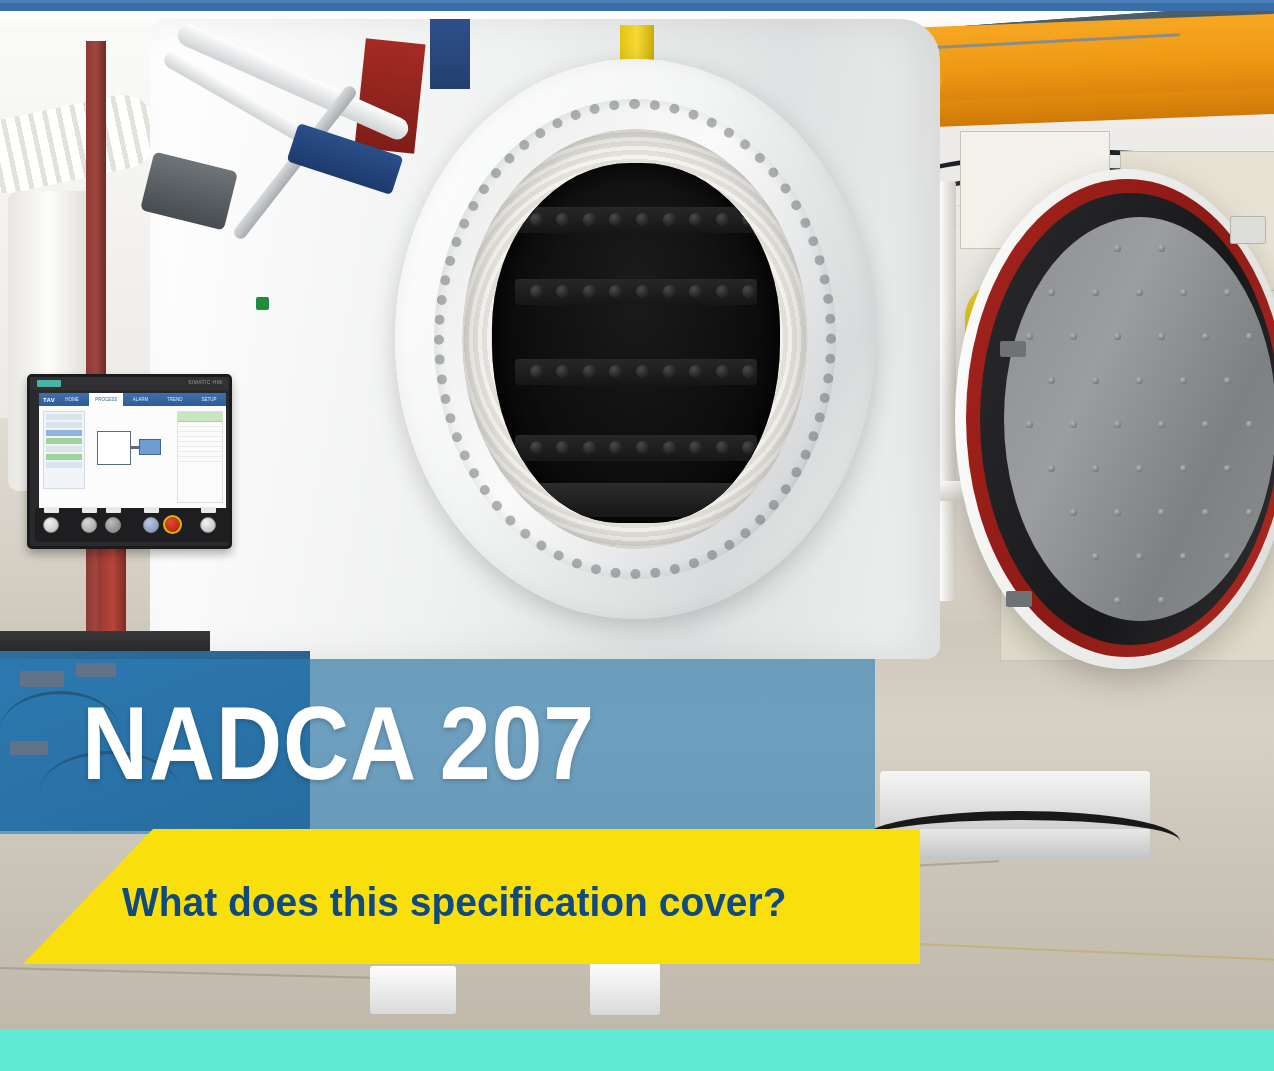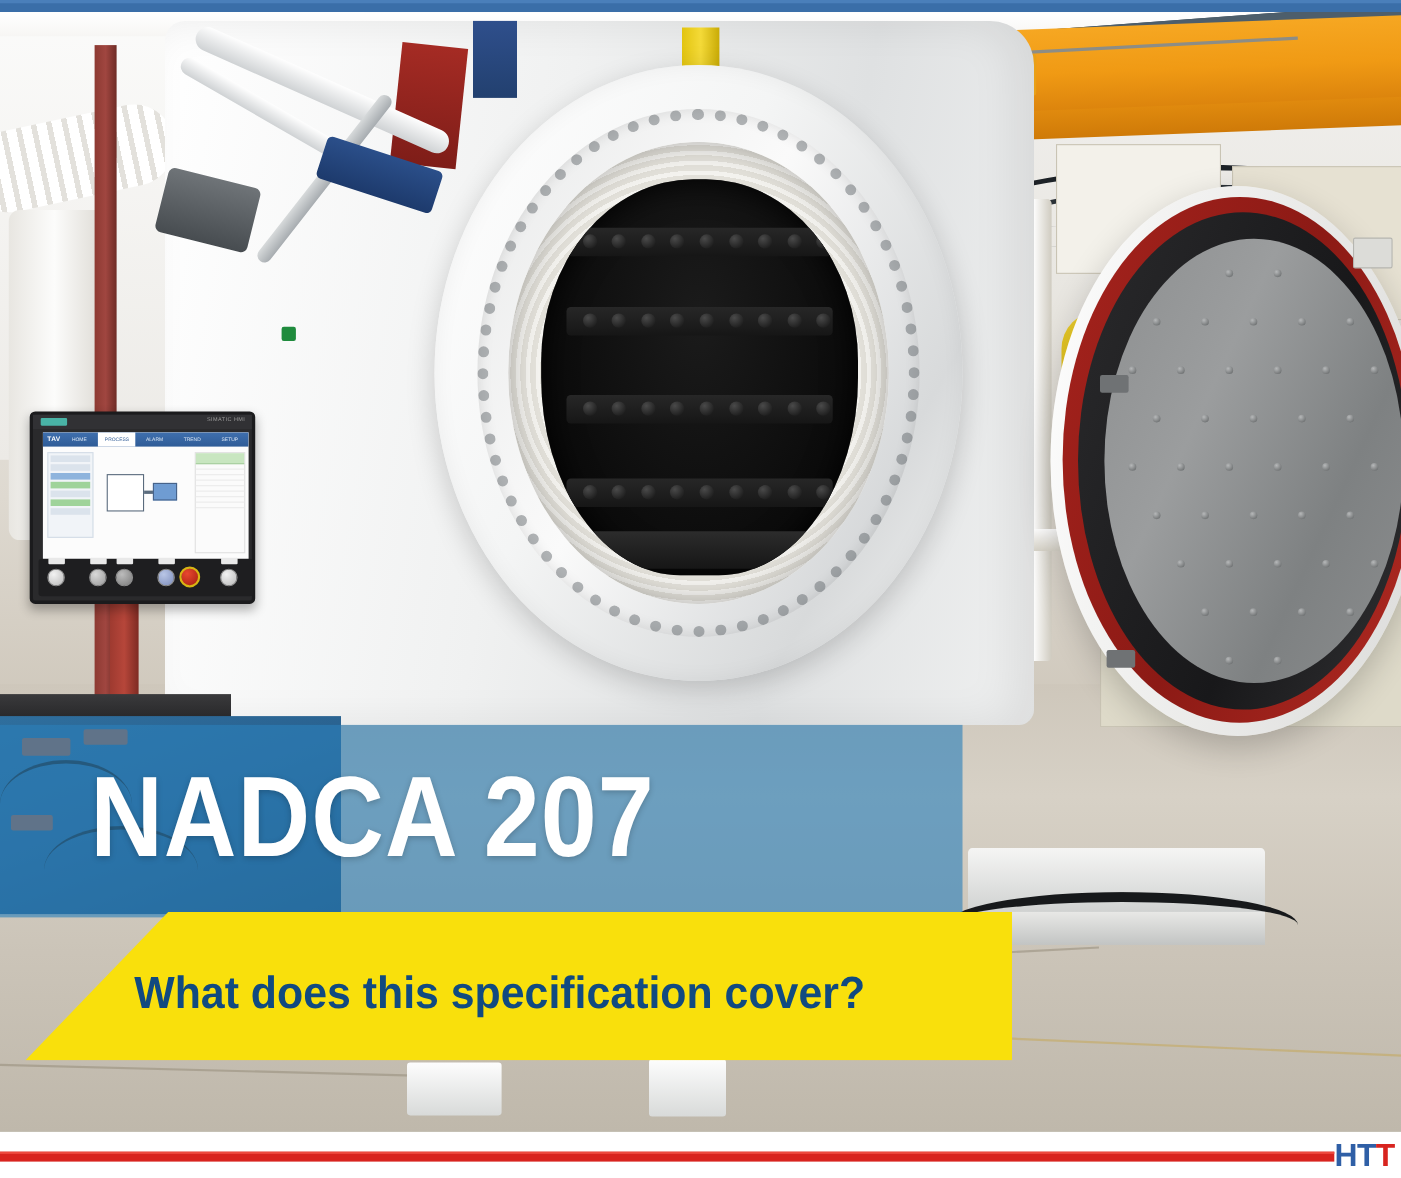--- a/index.html
+++ b/index.html
@@ -734,20 +734,14 @@
     <div class="base-hose"></div>
     <div class="base-plate"></div>
 
     <div class="banner-blue"></div>
     <div class="banner-title">NADCA 207</div>
 
     <div class="banner-yellow"></div>
     <div class="banner-sub">What does this specification cover?</div>
   </div>
 
-  <div class="footer">
-    <div class="footer-rule">
-      <div class="footer-rule-hi"></div>
-    </div>
-    <div class="footer-logo"><span class="lg-h">H</span><span class="lg-t1">T</span><span class="lg-t2">T</span></div>
-  </div>
 
 </div>
 
 </body></html>

